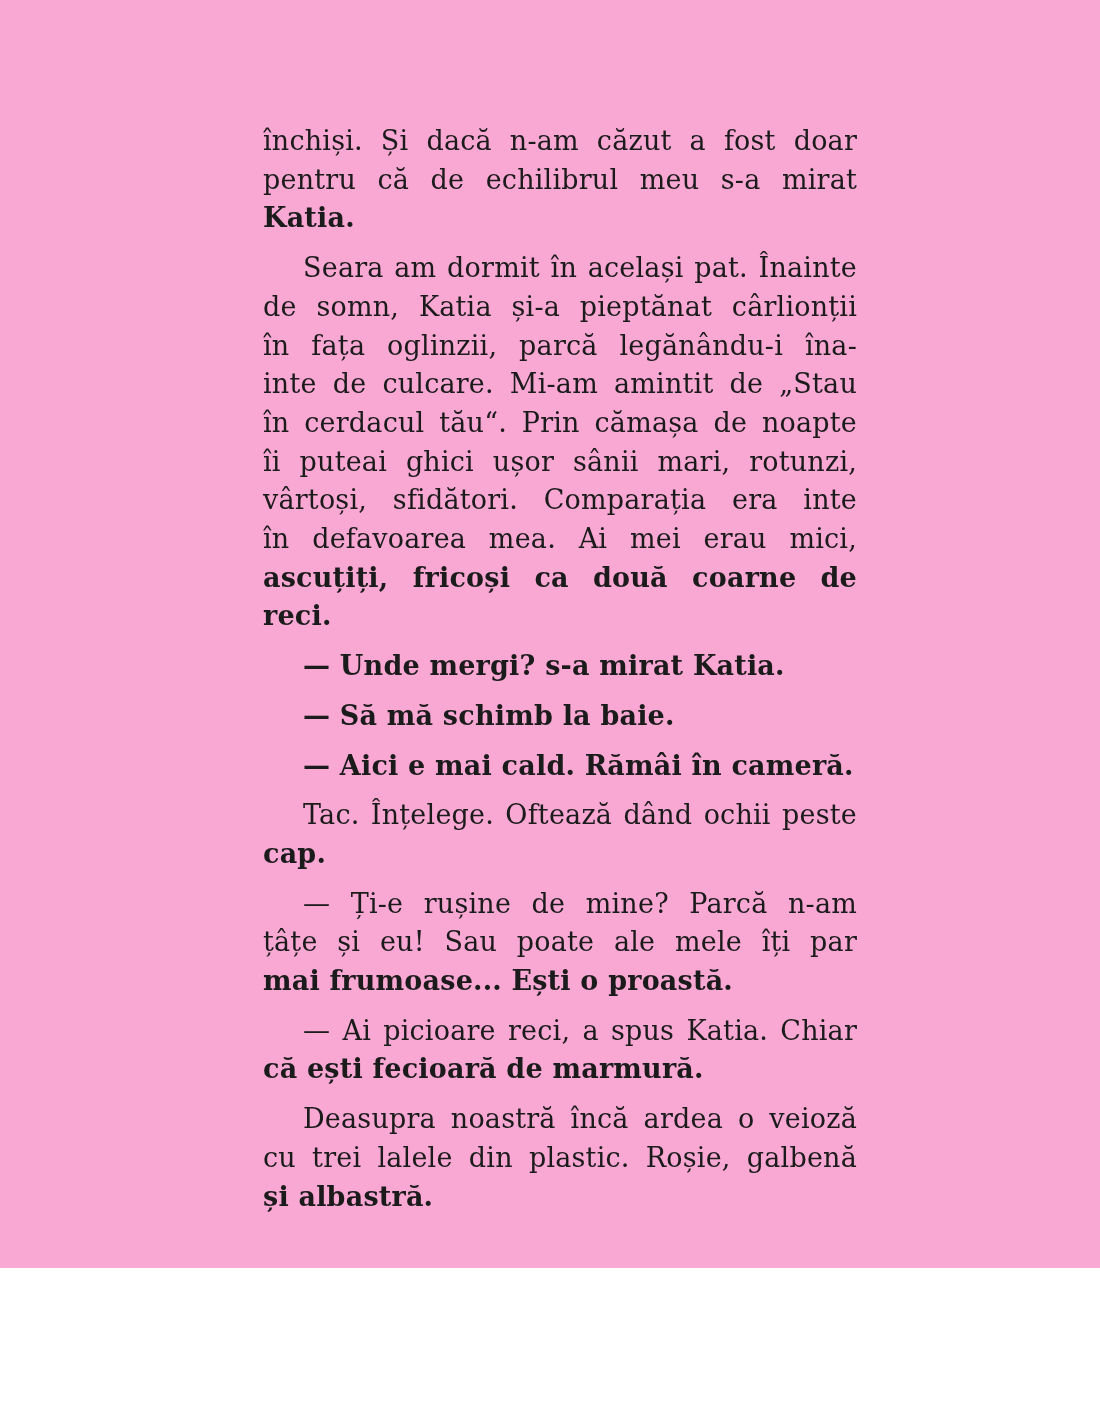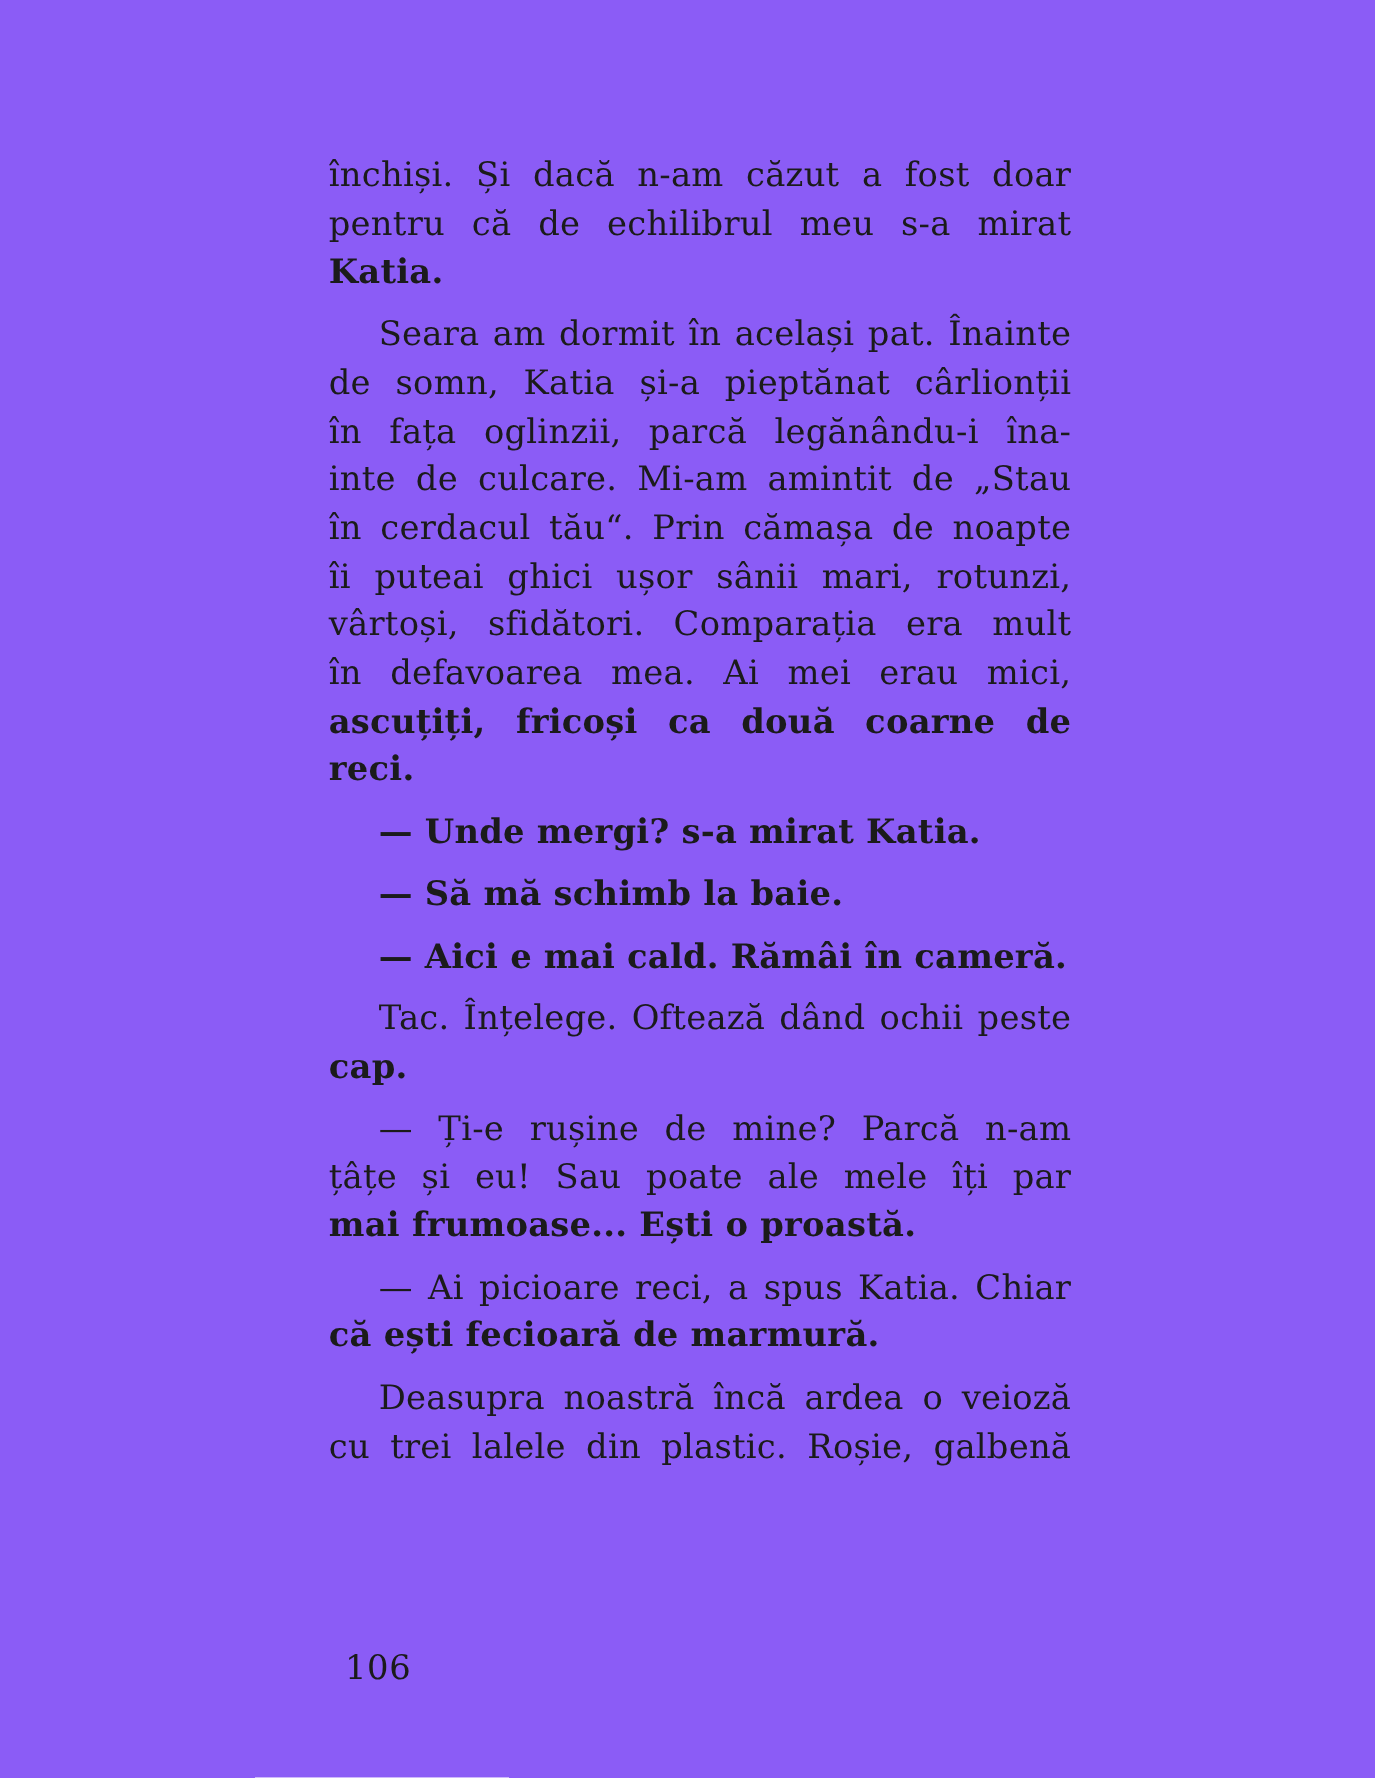--- a/index.html
+++ b/index.html
@@ -5,22 +5,22 @@
   * { margin: 0; padding: 0; box-sizing: border-box; }
   html, body {
     width: 1100px;
     height: 1422px;
     background: #ffffff;
     font-family: "DejaVu Serif", serif;
   }
   .book-page {
     position: relative;
     width: 1100px;
-    height: 1422px;
-    background: #8b5cf6;
+    height: 1268px;
+    background: #f9a8d4;
     overflow: hidden;
   }
   .text-block {
     position: absolute;
     left: 263px;
     top: 122px;
     width: 594px;
     font-size: 27px;
     line-height: 38.7px;
     color: #1b1b1b;
@@ -60,21 +60,21 @@
         <div class="line">pentru că de echilibrul meu s-a mirat</div>
         <div class="line last">Katia.</div>
       </div>
       <div class="paragraph">
         <div class="line indent">Seara am dormit în același pat. Înainte</div>
         <div class="line">de somn, Katia și-a pieptănat cârlionții</div>
         <div class="line">în fața oglinzii, parcă legănându-i îna-</div>
         <div class="line">inte de culcare. Mi-am amintit de „Stau</div>
         <div class="line">în cerdacul tău“. Prin cămașa de noapte</div>
         <div class="line">îi puteai ghici ușor sânii mari, rotunzi,</div>
-        <div class="line">vârtoși, sfidători. Comparația era mult</div>
+        <div class="line">vârtoși, sfidători. Comparația era inte</div>
         <div class="line">în defavoarea mea. Ai mei erau mici,</div>
         <div class="line last">ascuțiți, fricoși ca două coarne de reci.</div>
       </div>
       <div class="paragraph">
         <div class="line last indent">— Unde mergi? s-a mirat Katia.</div>
       </div>
       <div class="paragraph">
         <div class="line last indent">— Să mă schimb la baie.</div>
       </div>
       <div class="paragraph">
@@ -89,16 +89,17 @@
         <div class="line">țâțe și eu! Sau poate ale mele îți par</div>
         <div class="line last">mai frumoase... Ești o proastă.</div>
       </div>
       <div class="paragraph">
         <div class="line indent">— Ai picioare reci, a spus Katia. Chiar</div>
         <div class="line last">că ești fecioară de marmură.</div>
       </div>
       <div class="paragraph">
         <div class="line indent">Deasupra noastră încă ardea o veioză</div>
         <div class="line">cu trei lalele din plastic. Roșie, galbenă</div>
+        <div class="line last">și albastră.</div>
       </div>
     </div>
   <div class="page-number">106</div>
 </div>
 
 </body></html>

